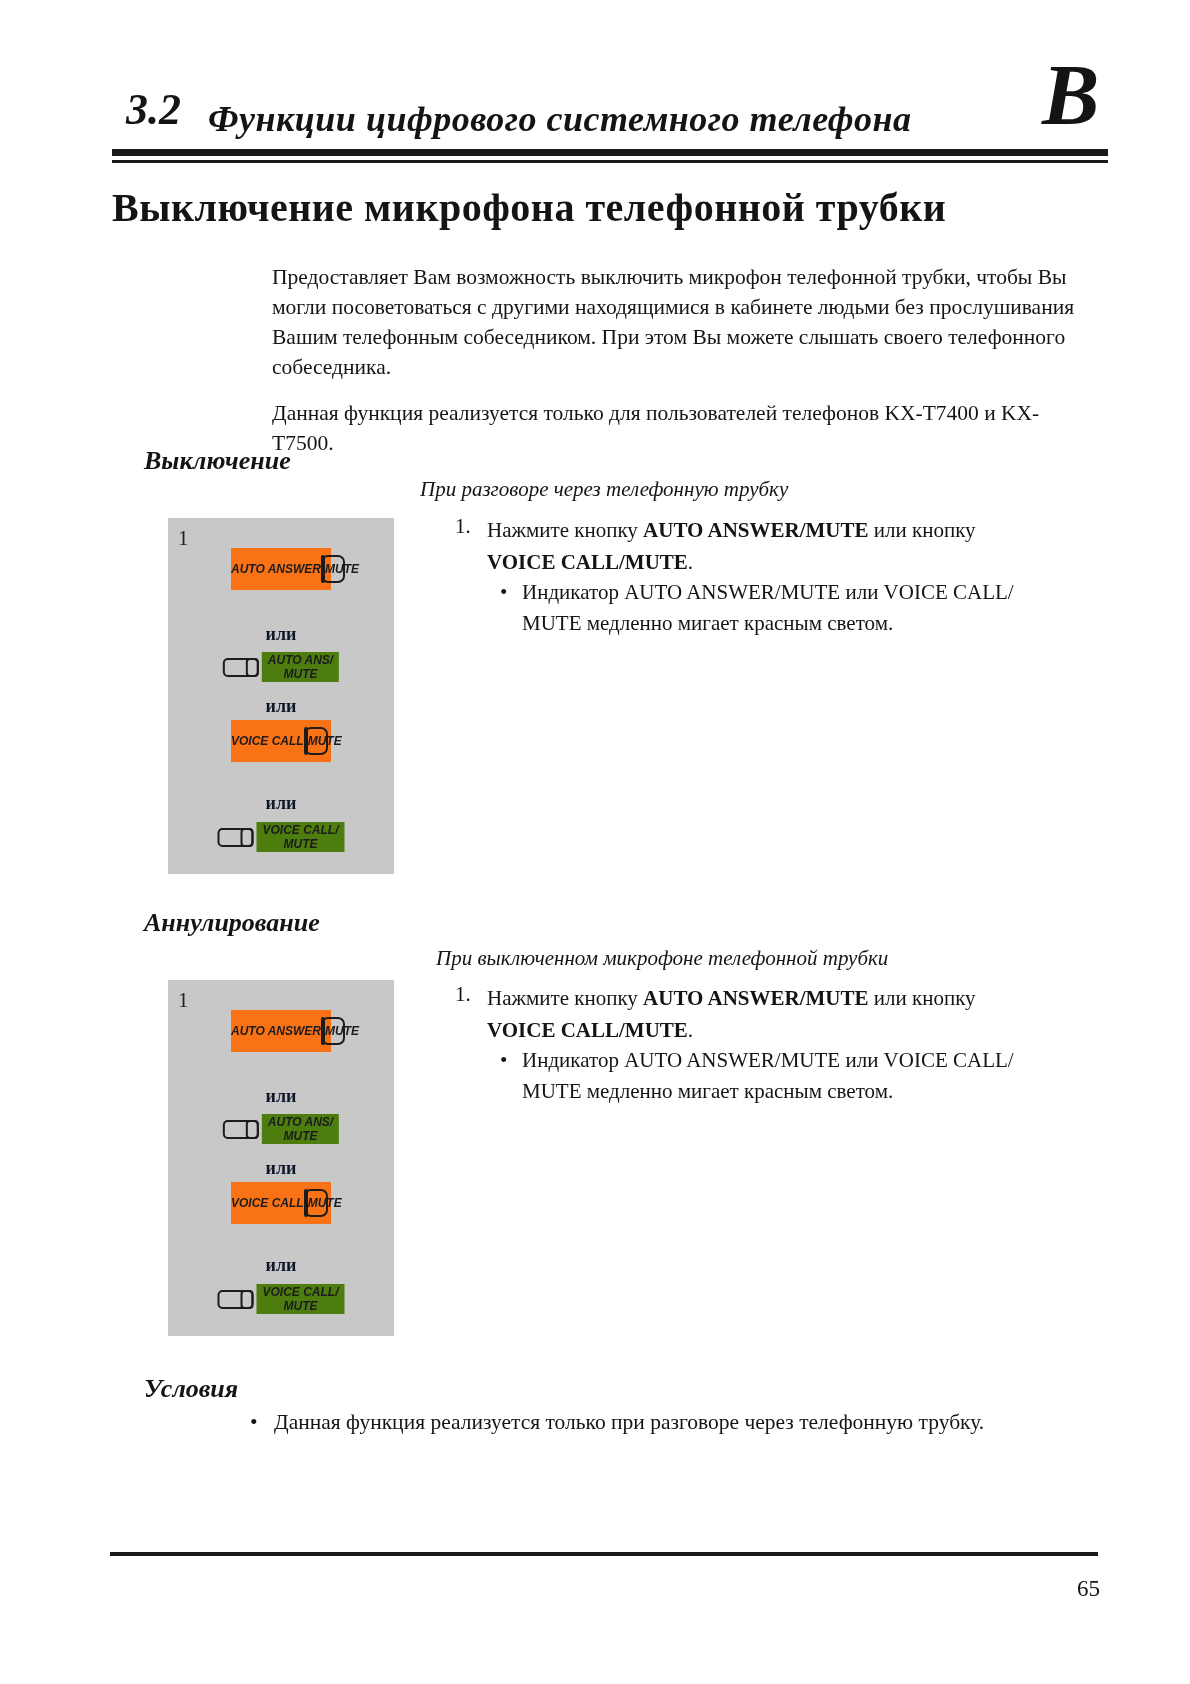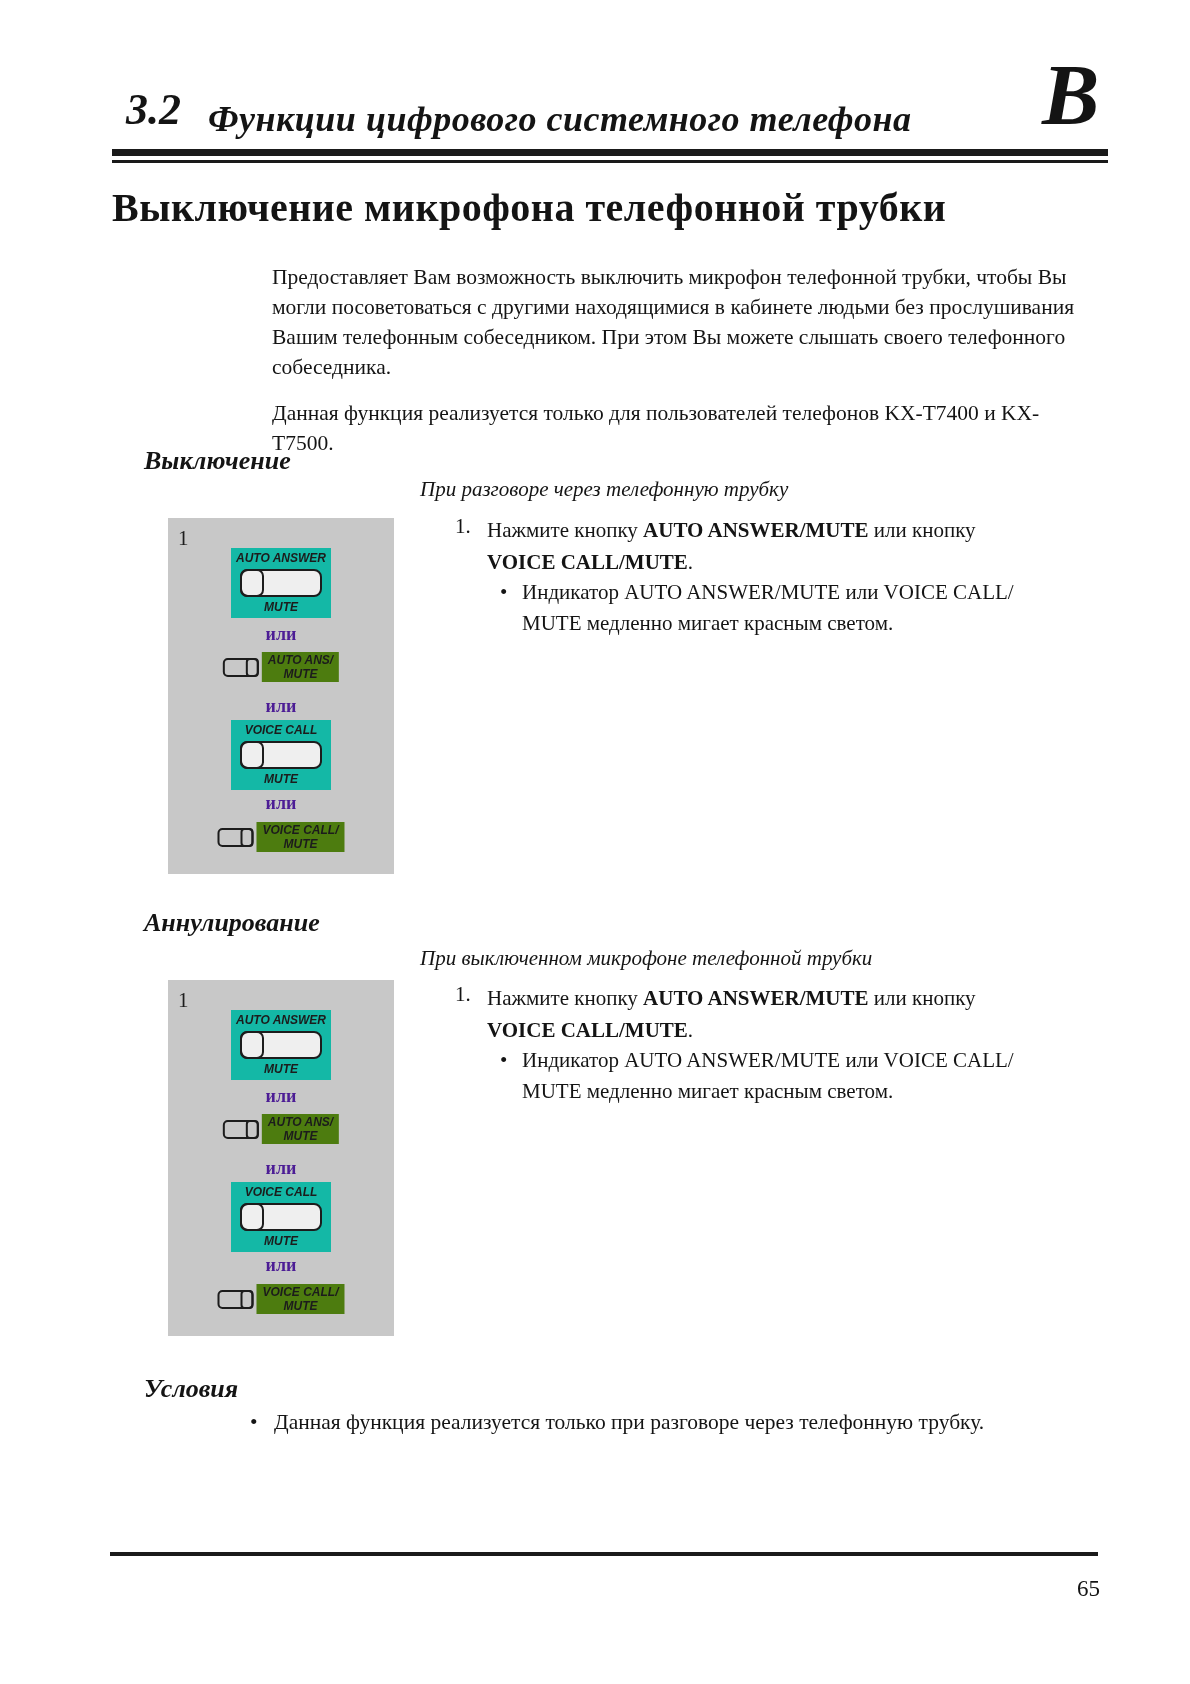--- a/index.html
+++ b/index.html
@@ -23,21 +23,21 @@
 
   
   .h-section{ font-size:26px; font-weight:700; font-style:italic; }
   .h-setup     { left:144px; top:446px; }
   .h-cancel    { left:144px; top:908px; }
   .h-conditions{ left:144px; top:1374px; }
 
   
   .cond-line{ font-size:21px; font-style:italic; }
   .cond-setup { left:420px; top:477px; }
-  .cond-cancel{ left:420px; top:946px; }
+  .cond-cancel{ left:436px; top:946px; }
 
   .step-num { font-size:21px; }
   .step-num-setup { left:455px; top:514px; }
   .step-num-cancel{ left:455px; top:982px; }
 
   .step-text{ font-size:21px; line-height:32px; width:545px; }
   .step-text-setup { left:487px; top:514px; }
   .step-text-cancel{ left:487px; top:982px; }
   .step-text b { font-weight:700; }
 
@@ -53,36 +53,36 @@
   
   .figbox{
     width:226px; height:356px; background:#c8c8c8;
   }
   .fig-setup { left:168px; top:518px; }
   .fig-cancel{ left:168px; top:980px; }
   .fignum{ position:absolute; left:10px; top:8px; font-size:21px; color:#1d1d1d; }
 
   .fgitem{ position:absolute; left:50%; transform:translateX(-50%); }
   .keyblock{
-    background:#14b8a6; width:100px; padding:3px 0 4px 0;
-    display:flex; flex-direction:column; align-items:center;
+    background:#f97316; width:100px; padding:3px 0 4px 0;
+    display:flex; flex-direction:row; align-items:center;
   }
   .keylabel{
     font-family:"Liberation Sans", sans-serif; font-weight:700; font-style:italic;
     font-size:12px; color:#1c1c1c; line-height:14px; white-space:nowrap;
   }
   .key-large{
     position:relative; width:78px; height:24px; margin:4px 0 3px 0;
     border:2px solid #1c1c1c; border-radius:8px; background:#efefef;
   }
   .key-large .seg{
     position:absolute; left:-2px; top:-2px; width:20px; height:24px;
     border:2px solid #1c1c1c; border-radius:7px;
   }
-  .or-label{ font-size:18px; font-weight:700; color:#4c1d95; }
+  .or-label{ font-size:18px; font-weight:700; color:#0f172a; }
   .hrow{ display:flex; align-items:center; }
   .key-small{
     position:relative; width:32px; height:15px; margin-right:3px;
     border:2px solid #1c1c1c; border-radius:5px;
   }
   .key-small .seg{
     position:absolute; right:-2px; top:-2px; width:9px; height:15px;
     border:2px solid #1c1c1c; border-radius:4px;
   }
   .twoline{

